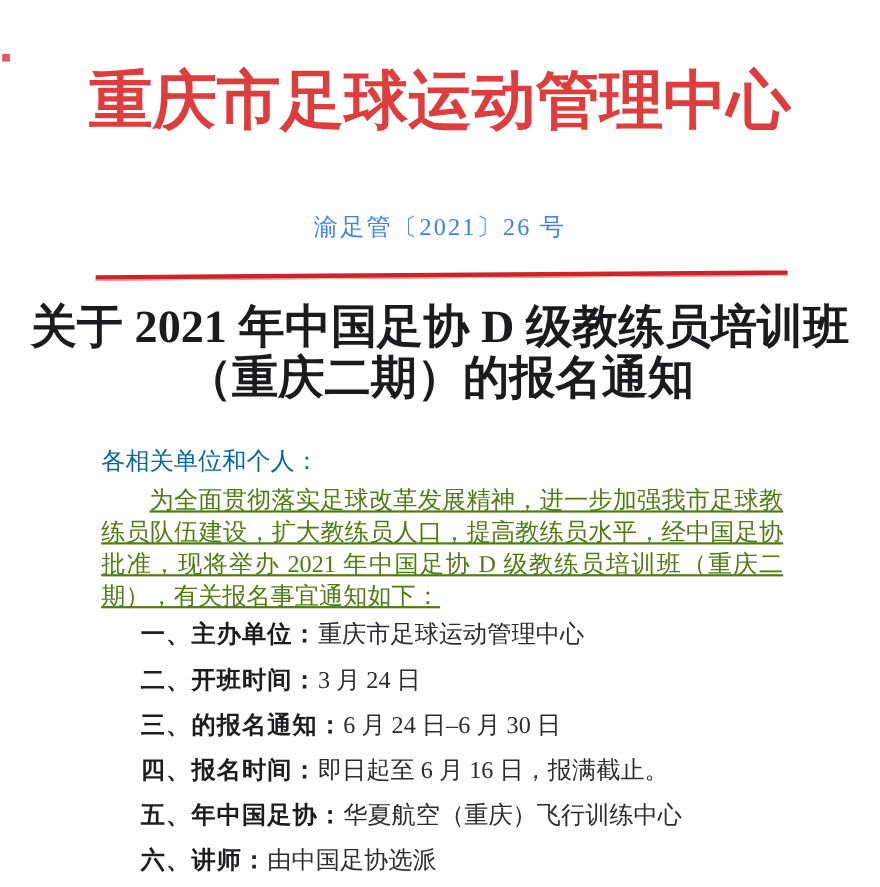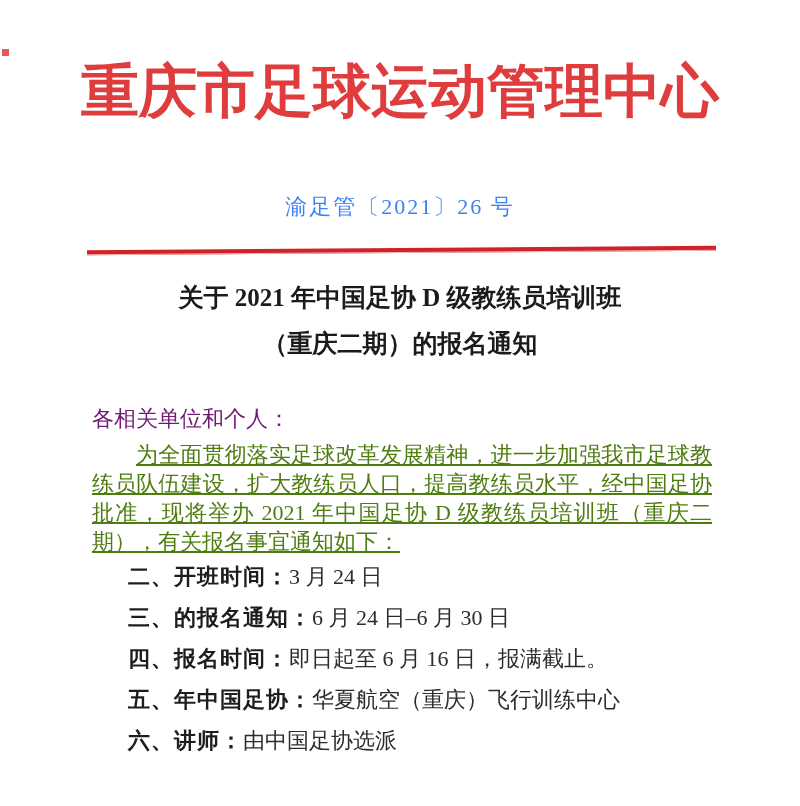--- a/index.html
+++ b/index.html
@@ -48,32 +48,32 @@
     margin: 26px 0 0 87px;
     width: 629px;
     height: 4px;
     background: var(--divider-red, #cf2329);
     border-bottom: 1px solid #f0b9b9;
     transform: rotate(-0.4deg);
   }
   .doc-title {
     margin-top: 22px;
     text-align: center;
-    font-size: 25px;
+    font-size: 42px;
     line-height: 46px;
     font-weight: bold;
     color: #1b1b1d;
   }
   .body-block {
     margin: 30px 88px 0 92px;
     font-size: 22px;
   }
   .salutation {
     line-height: 43px;
-    color: #701a75;
+    color: #0369a1;
   }
   .paragraph {
     line-height: 29px;
     text-indent: 2em;
     text-align: justify;
     text-justify: inter-character;
     color: #4d7c0f;
     text-decoration: underline;
   }
   .notice-list {
@@ -113,20 +113,23 @@
   </div>
 
   <div class="body-block">
 
     <div class="salutation">各相关单位和个人：</div>
 
     <div class="paragraph">为全面贯彻落实足球改革发展精神，进一步加强我市足球教练员队伍建设，扩大教练员人口，提高教练员水平，经中国足协批准，现将举办 2021 年中国足协 D 级教练员培训班（重庆二期），有关报名事宜通知如下：</div>
 
     <div class="notice-list">
 
+      <div class="list-row">
+        <span class="list-label">一、主办单位：</span><span class="list-value">重庆市足球运动管理中心</span>
+      </div>
 
       <div class="list-row">
         <span class="list-label">二、开班时间：</span><span class="list-value">3 月 24 日</span>
       </div>
 
       <div class="list-row">
         <span class="list-label">三、的报名通知：</span><span class="list-value">6 月 24 日–6 月 30 日</span>
       </div>
 
       <div class="list-row">

